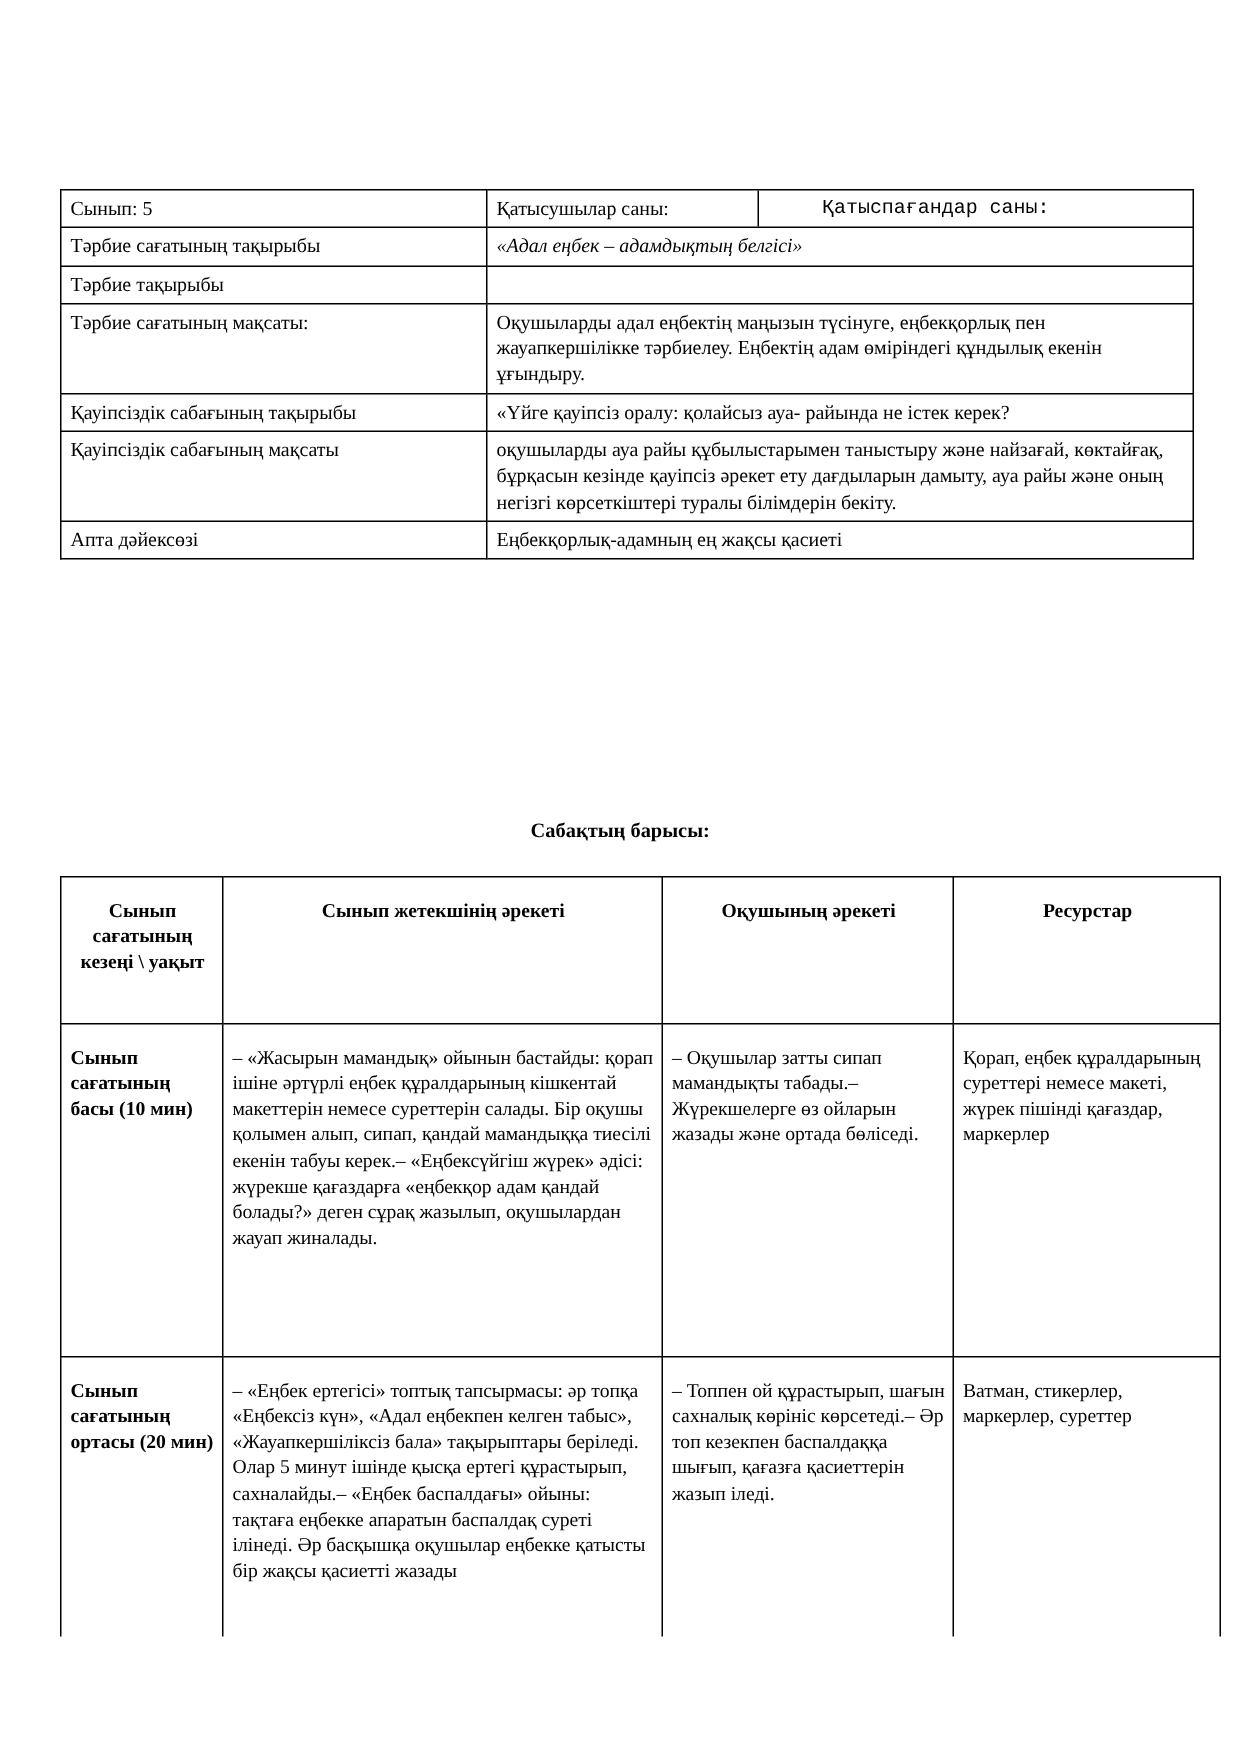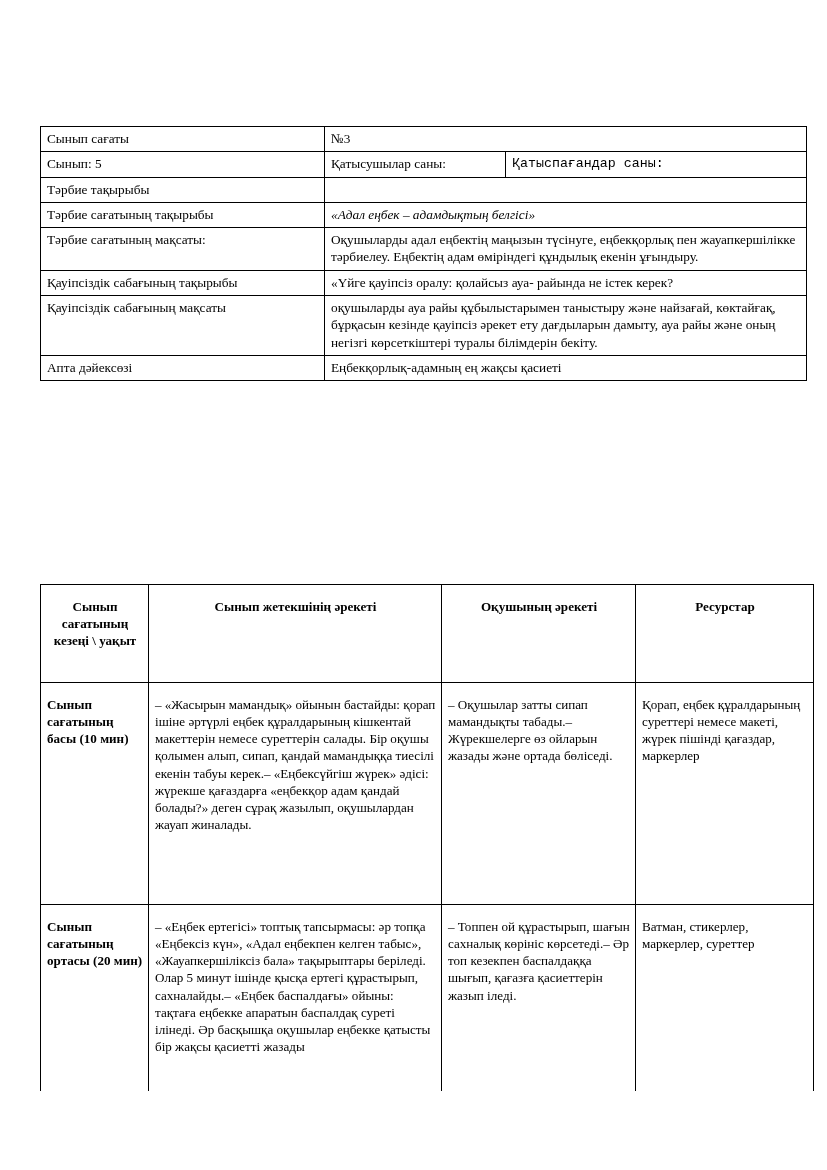--- a/index.html
+++ b/index.html
@@ -50,20 +50,21 @@
   .pad-top-gap  { padding-top: 17px; }
 
   .b { font-weight: normal; }
   .i { font-style: italic; }
 
   .split-wrap {
     display: flex;
     width: 100%;
     margin: -3px -5px -4px -6px;
     width: calc(100% + 11px);
+    gap: 36px;
   }
   .split-a {
     flex: 0 0 181px;
     border-right: 1px solid #000;
     padding: 3px 5px 4px 6px;
     box-sizing: border-box;
   }
   .split-b {
     flex: 1 1 auto;
     padding: 3px 5px 4px 6px;
@@ -127,59 +128,56 @@
   }
 </style>
 </head>
 <body>
 
 <div class="page">
 
   <table class="info-table">
     <tbody>
       <tr>
-        <td class="c-label pad-bottom-1">Сынып сағаты</td>
-        <td class="c-val pad-top-gap">№3</td>
-      </tr>
-      <tr>
         <td class="c-label">Сынып:  5</td>
         <td class="c-val" style="padding:0;">
           <div class="split-wrap" style="margin:0;width:100%;">
             <div class="split-a">Қатысушылар саны:</div>
             <div class="split-b">Қатыспағандар саны:</div>
           </div>
         </td>
       </tr>
       <tr>
+        <td class="c-label pad-bottom-2">Тәрбие сағатының тақырыбы</td>
+        <td class="c-val i pad-bottom-2">«Адал еңбек – адамдықтың белгісі»</td>
+      </tr>
+      <tr>
         <td class="c-label">Тәрбие тақырыбы</td>
         <td class="c-val"></td>
       </tr>
       <tr>
-        <td class="c-label pad-bottom-2">Тәрбие сағатының тақырыбы</td>
-        <td class="c-val i pad-bottom-2">«Адал еңбек – адамдықтың белгісі»</td>
-      </tr>
-      <tr>
         <td class="c-label b">Тәрбие сағатының мақсаты:</td>
         <td class="c-val">Оқушыларды адал еңбектің маңызын түсінуге, еңбекқорлық пен жауапкершілікке тәрбиелеу. Еңбектің адам өміріндегі құндылық екенін ұғындыру.</td>
       </tr>
       <tr>
         <td class="c-label b pad-bottom-3">Қауіпсіздік сабағының тақырыбы</td>
         <td class="c-val pad-bottom-3"> «Үйге қауіпсіз оралу: қолайсыз ауа- райында не істек керек?</td>
       </tr>
       <tr>
         <td class="c-label">Қауіпсіздік сабағының мақсаты</td>
         <td class="c-val">оқушыларды ауа райы құбылыстарымен таныстыру және найзағай, көктайғақ, бұрқасын кезінде қауіпсіз әрекет ету дағдыларын дамыту, ауа райы және оның негізгі көрсеткіштері туралы білімдерін бекіту.</td>
       </tr>
       <tr>
         <td class="c-label pad-bottom-1">Апта дәйексөзі</td>
         <td class="c-val pad-bottom-1">Еңбекқорлық-адамның ең жақсы қасиеті</td>
       </tr>
     </tbody>
   </table>
 
+  <div class="section-heading">Сабақтың барысы:</div>
 
   <table class="flow-table">
     <thead>
       <tr>
         <th class="col-stage">Сынып сағатының кезеңі \ уақыт</th>
         <th class="col-teacher">Сынып жетекшінің әрекеті</th>
         <th class="col-student">Оқушының әрекеті</th>
         <th class="col-res">Ресурстар</th>
       </tr>
     </thead>

